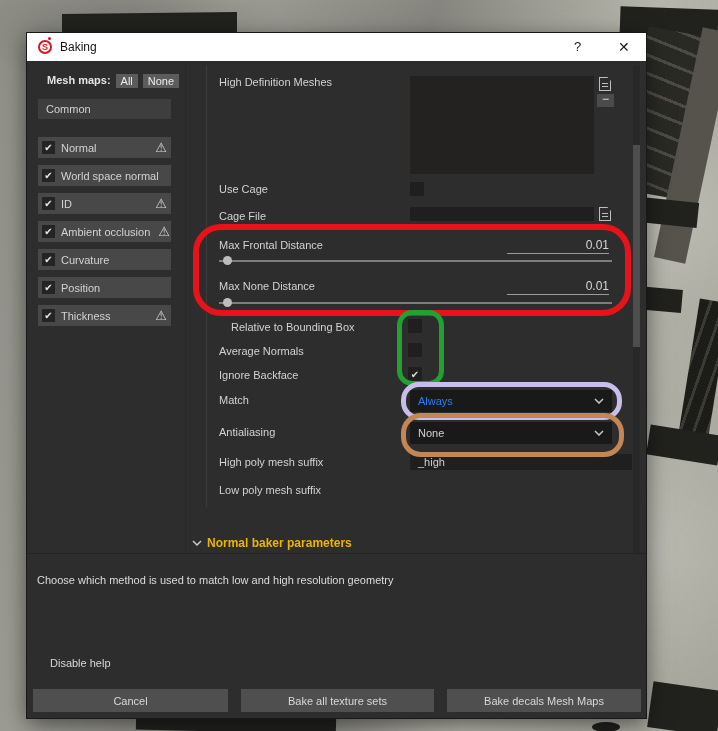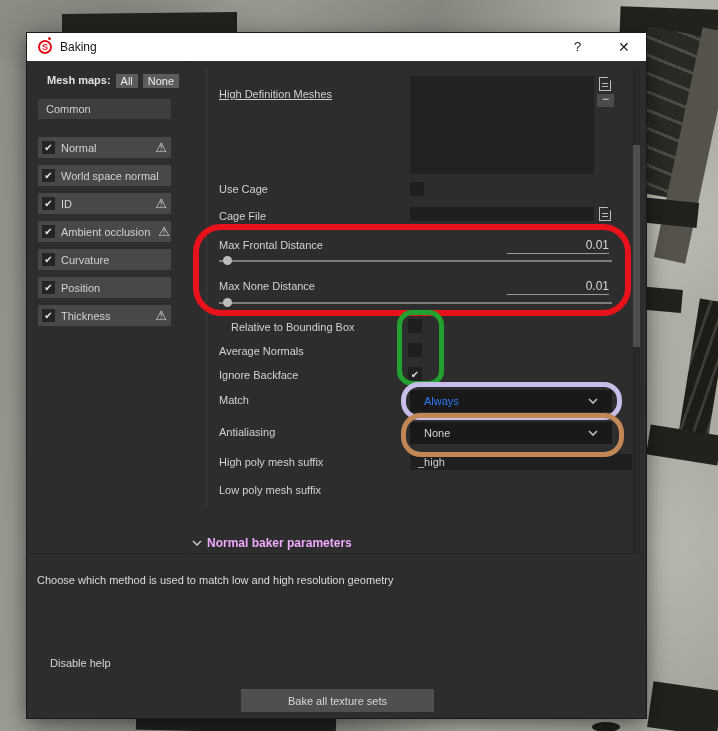--- a/index.html
+++ b/index.html
@@ -56,22 +56,22 @@
   .sq-btn { position:absolute; width:17px; height:13px; background:#4b4b4b; color:#e0e0e0;
             text-align:center; line-height:11px; font-size:12px; }
   .checkbox { position:absolute; width:14px; height:14px; background:#1f1f1f;
               display:flex; align-items:center; justify-content:center; color:#dcdcdc; font-size:10px; }
   .field { position:absolute; background:#1f1f1f; color:#cfcfcf; padding-left:8px; display:flex; align-items:center; }
   .num-value { position:absolute; width:102px; text-align:right; font-size:12px; color:#d6d6d6; }
   .num-underline { position:absolute; width:102px; height:1px; background:#9a9a9a; }
   .slider-track { position:absolute; left:192px; width:393px; height:2px; background:#7d7d7d; }
   .slider-handle { position:absolute; width:9px; height:9px; border-radius:50%; background:#bdbdbd; }
   .dropdown { position:absolute; left:383px; width:202px; height:22px; background:#191919;
-              display:flex; align-items:center; padding:0 14px; justify-content:space-between; }
-  .section-hdr { position:absolute; left:180px; font-weight:bold; font-size:12px; color:#f0abfc; }
+              display:flex; align-items:center; padding:0 8px; justify-content:space-between; }
+  .section-hdr { position:absolute; left:180px; font-weight:bold; font-size:12px; color:#eab308; }
   .chev { width:10px; height:6px; }
   .content-bottom { position:absolute; left:0; top:520px; width:100%; height:1px; background:#242424; }
   .scroll-track { position:absolute; left:606px; top:33px; width:7px; height:487px; background:#282828; }
   .scroll-thumb { position:absolute; left:0; top:79px; width:7px; height:202px; background:#4e4e4e; }
   
   .help-text { position:absolute; left:10px; top:541px; font-size:11px; color:#dcdcdc; }
   .disable-help { position:absolute; left:23px; top:624px; color:#d8d8d8;text-align:center; }
   .footer-btn { position:absolute; top:656px; height:23px; background:#4f4f4f; color:#d8d8d8;
                 display:flex; align-items:center; justify-content:center; font-size:11px; }
   
@@ -144,21 +144,21 @@
     </div>
     <div class="side-item" style="top:272px;">
       <span class="cb">✔</span>
       <span class="lbl">Thickness</span>
       <span class="warn">⚠</span>
     </div>
 
     <div class="panel-sep"></div>
     <div class="vline-indent"></div>
 
-    <span class="row-label" style="top:55px;text-decoration:underline;">High Definition Meshes</span>
+    <span class="row-label" style="top:43px;">High Definition Meshes</span>
     <div class="hd-box"></div>
     <span class="doc-icon" style="left:572px;top:44px;"></span>
     <span class="sq-btn" style="left:570px;top:61px;">−</span>
 
     <span class="row-label" style="top:150px;">Use Cage</span>
     <span class="checkbox" style="left:383px;top:149px;"></span>
 
     <span class="row-label" style="top:177px;">Cage File</span>
     <div class="field" style="left:383px;top:174px;width:184px;height:14px;"></div>
     <span class="doc-icon" style="left:572px;top:174px;"></span>
@@ -211,20 +211,22 @@
     <span class="section-hdr" style="top:503px;">Normal baker parameters</span>
 
     <div class="content-bottom"></div>
     <div class="scroll-track">
       <div class="scroll-thumb"></div>
     </div>
 
     <span class="help-text">Choose which method is used to match low and high resolution geometry</span>
     <span class="disable-help">Disable help</span>
 
+    <div class="footer-btn" style="left:6px;width:195px;">Cancel</div>
     <div class="footer-btn" style="left:214px;width:193px;">Bake all texture sets</div>
+    <div class="footer-btn" style="left:420px;width:194px;">Bake decals Mesh Maps</div>
   </div>
 
   <div class="annot" style="left:193px;top:224px;width:438px;height:92px;border:6px solid #e8121b;border-radius:28px;"></div>
   <div class="annot" style="left:397px;top:310px;width:47px;height:76px;border:5px solid #23a130;border-radius:15px;"></div>
   <div class="annot" style="left:401px;top:382px;width:221px;height:38px;border:5px solid #c9bde9;border-radius:18px;"></div>
   <div class="annot" style="left:401px;top:413px;width:223px;height:44px;border:5px solid #c28754;border-radius:20px;"></div>
 </div>
 
 </body></html>

